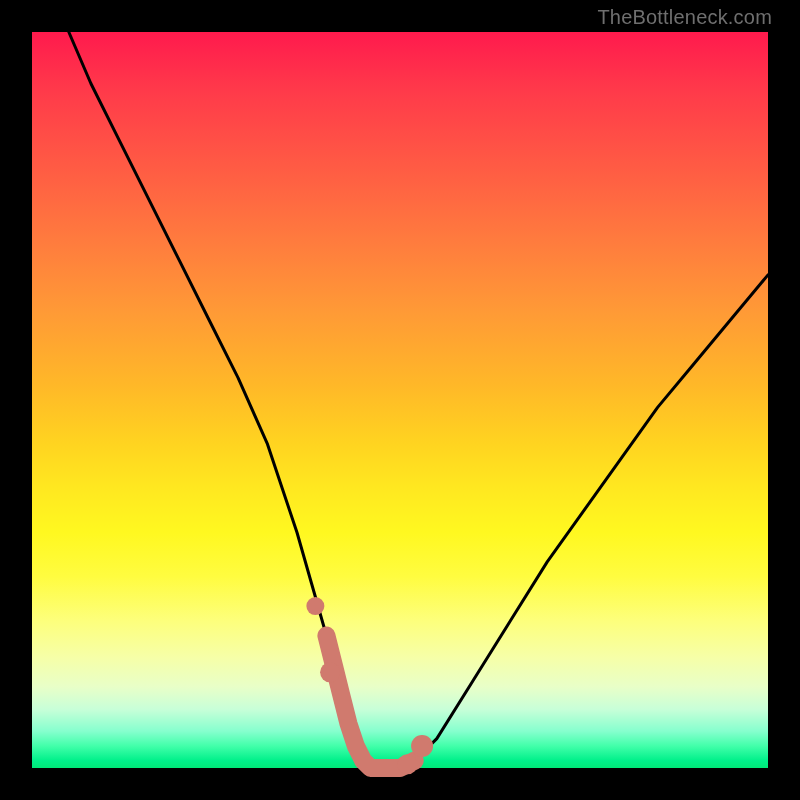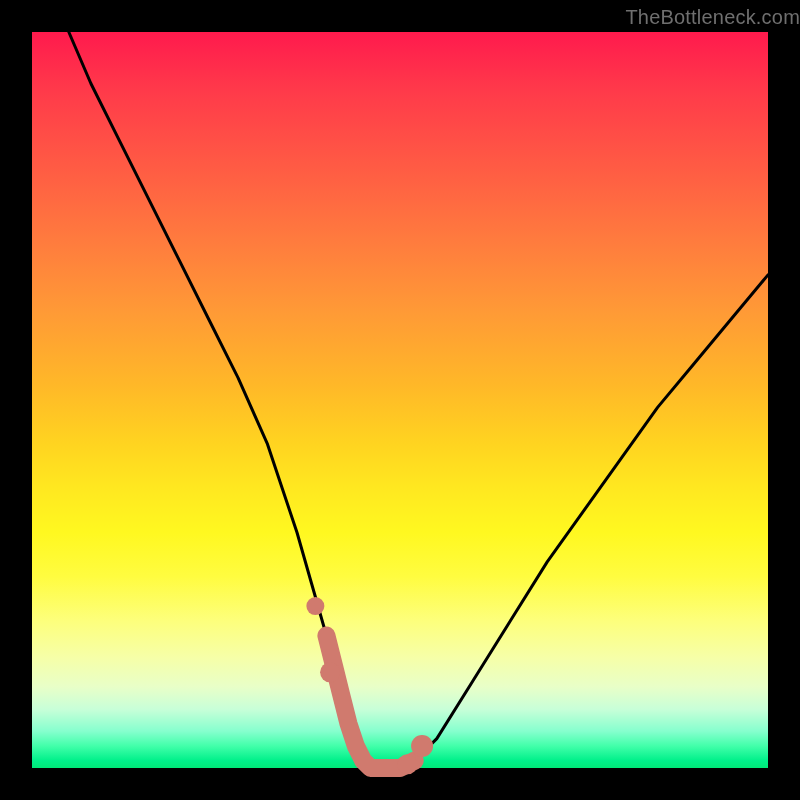--- a/index.html
+++ b/index.html
@@ -40,21 +40,21 @@
       #c8ffd8 92%,
       #86ffce 95%,
       #42ffaa 97%,
       #00f08a 99%,
       #00e878 100%
     );
   }
   .watermark {
     position: absolute;
     top: 6px;
-    right: 0;
+    right: 28px;
     color: #6f6f6f;
     font-size: 20px;
     letter-spacing: 0.2px;
     z-index: 50;
     font-weight: 500;
   }
   svg.overlay {
     position: absolute;
     top: 0; left: 0;
     width: 800px; height: 800px;

